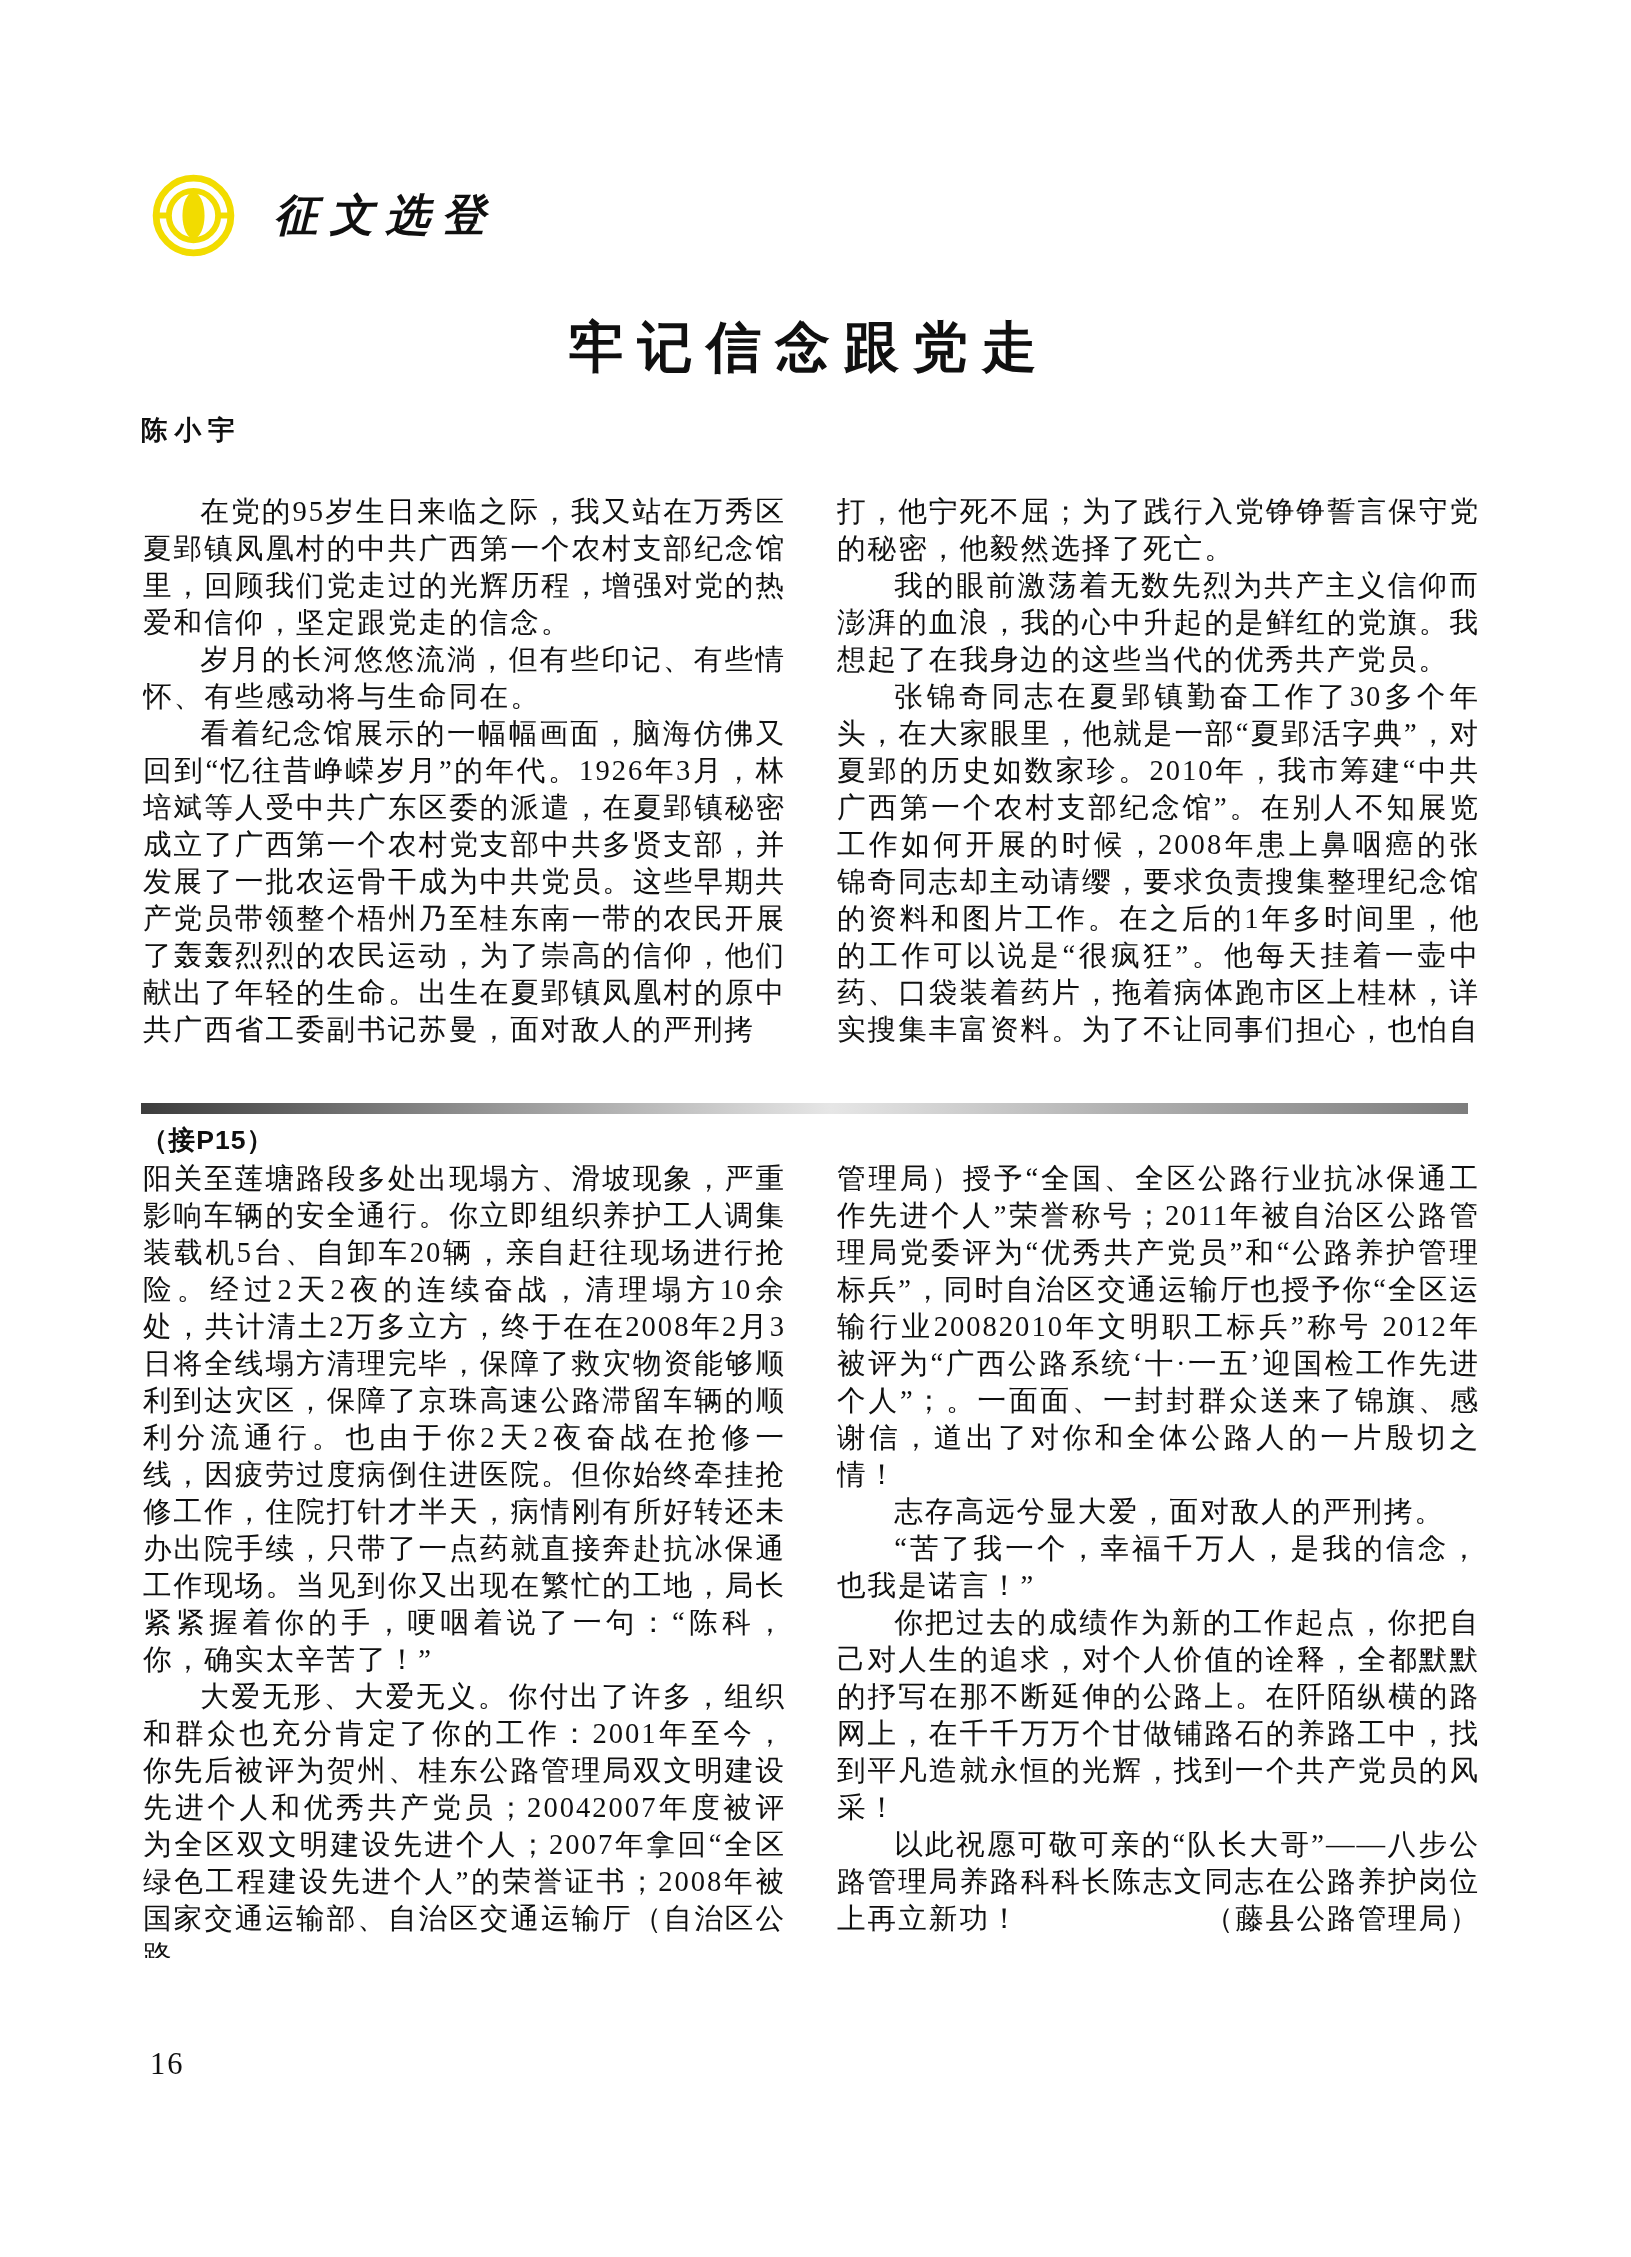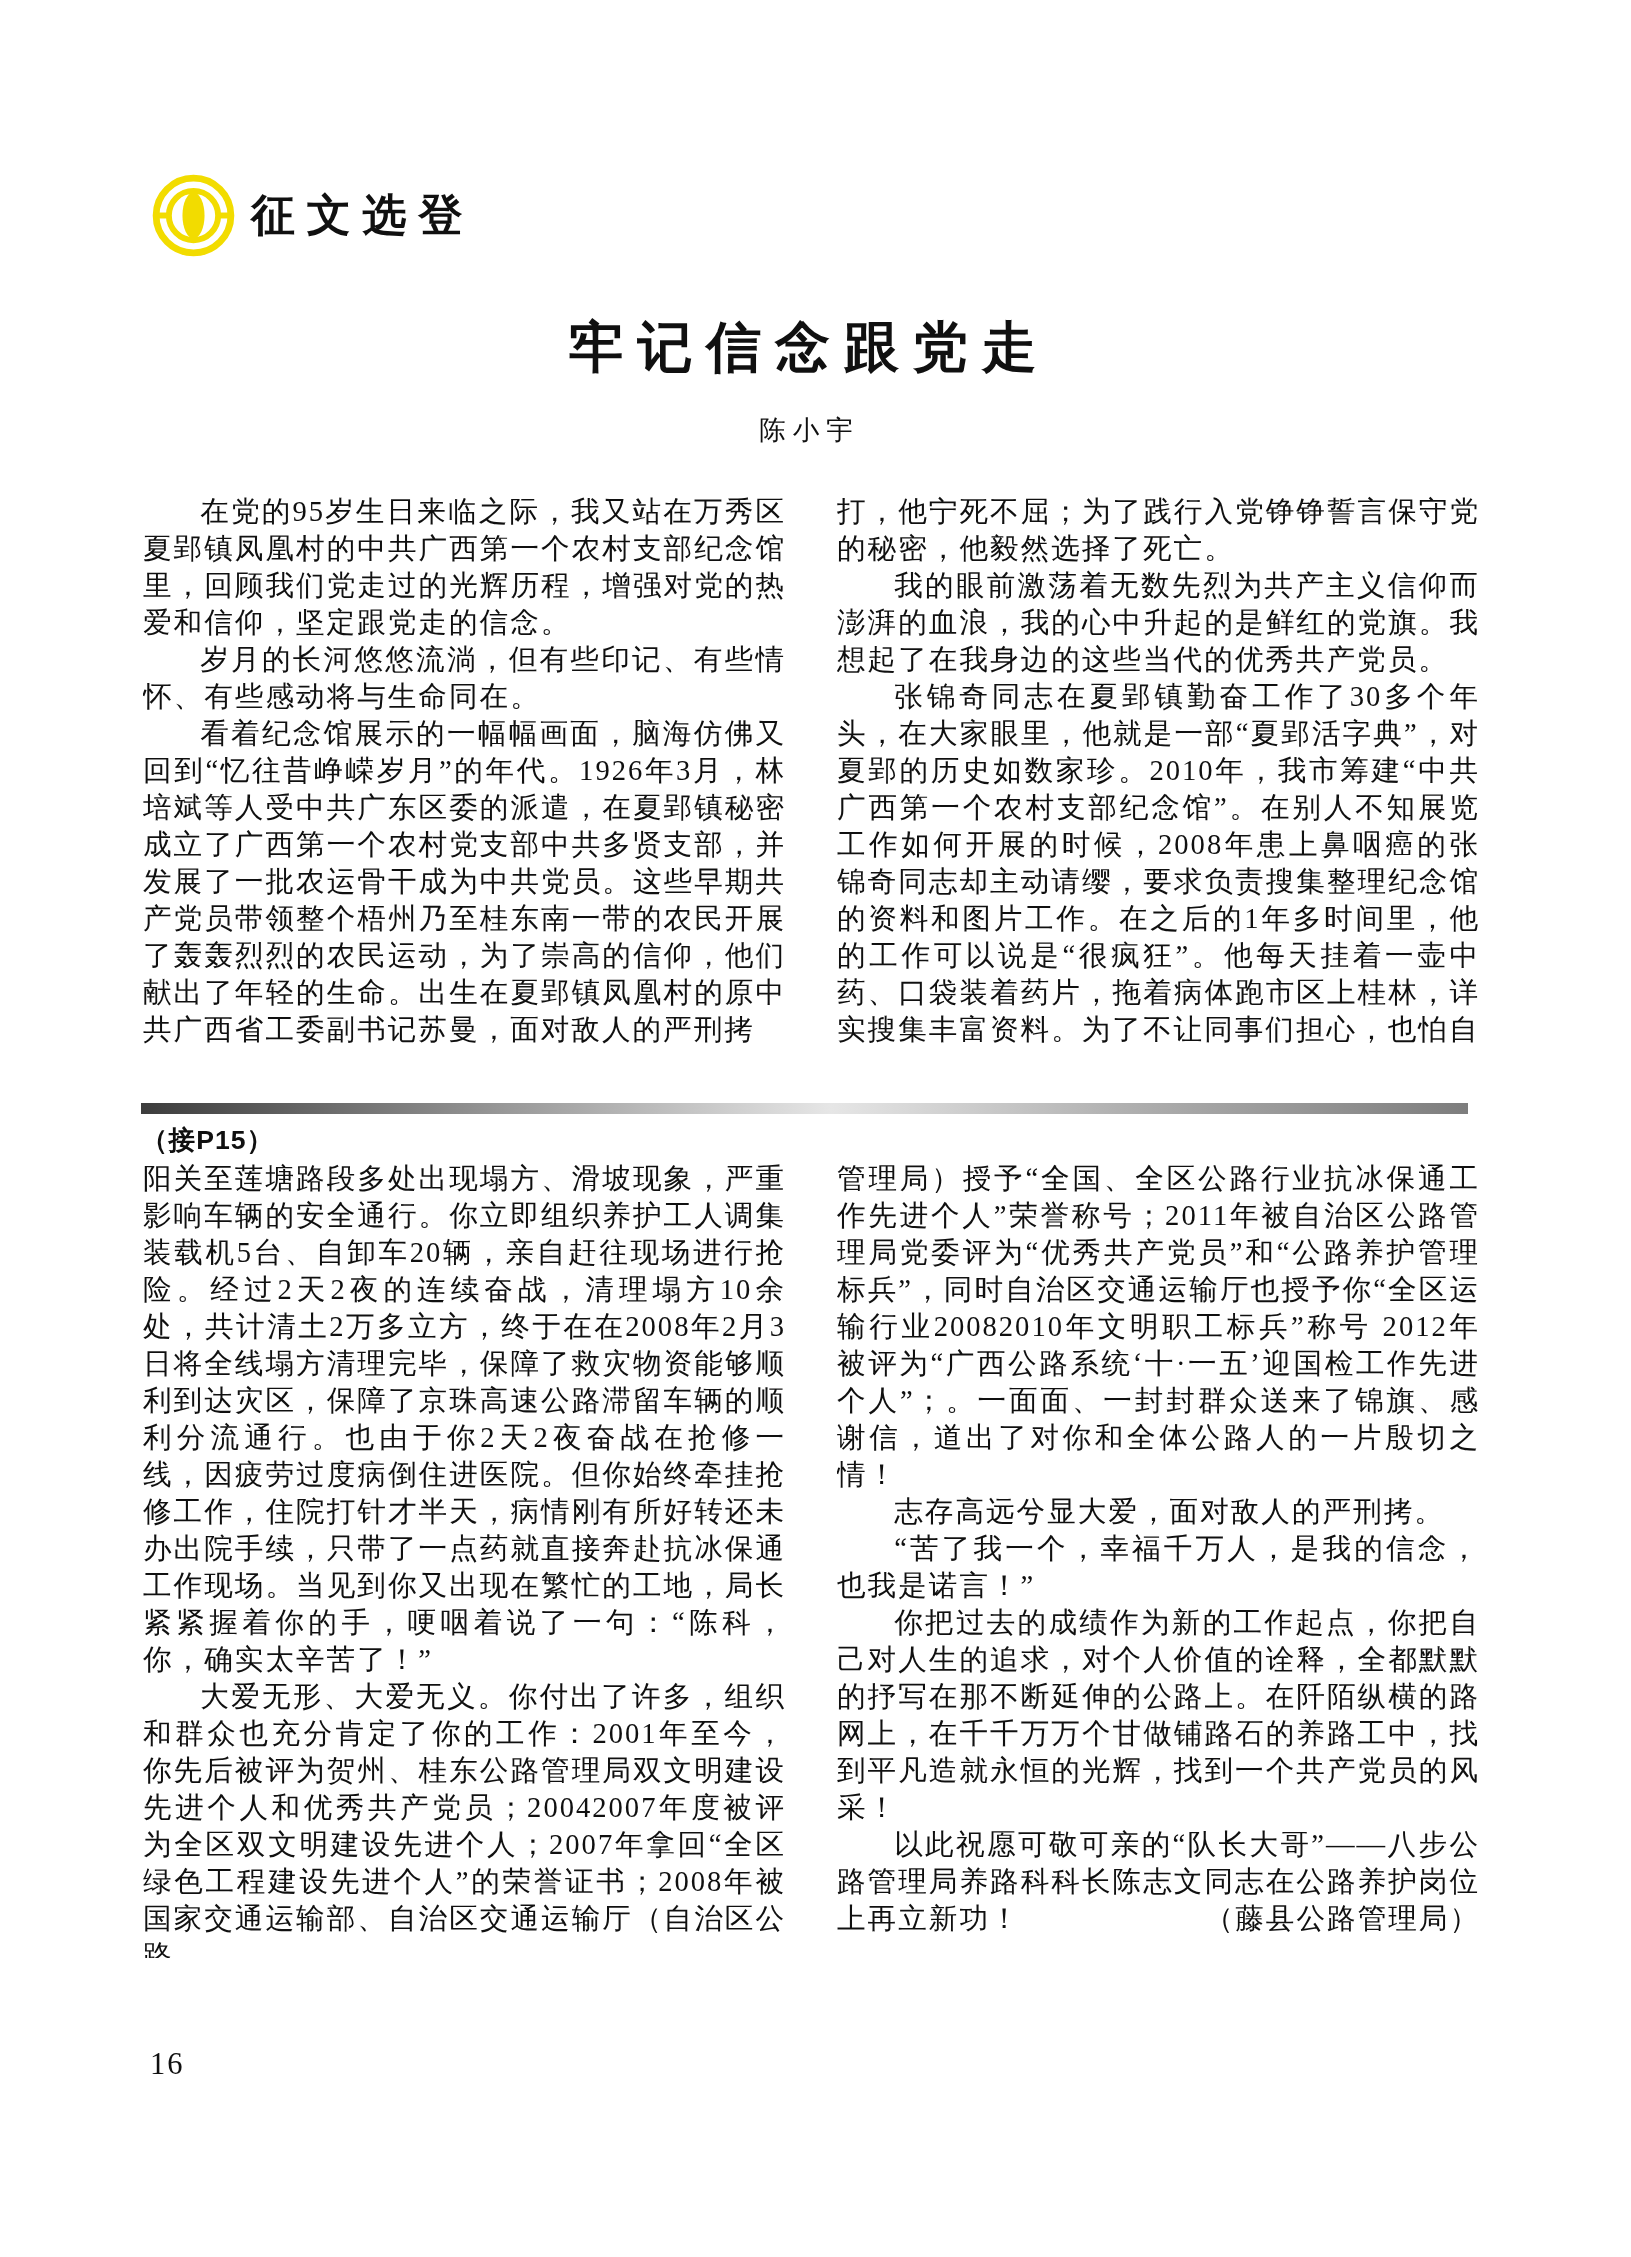--- a/index.html
+++ b/index.html
@@ -13,21 +13,22 @@
     color:#101010;
     overflow:hidden;
   }
   
   .brand-row{
     position:absolute;
     top:173px;
     left:151px;
     display:flex;
     align-items:center;
-    gap:15px;
+    gap:38px;
+    font-style:italic;
   }
   .emblem{width:85px;height:85px;display:block;}
   .brand-text{
     font-size:44px;
     font-weight:bold;
     letter-spacing:11.8px;
     font-family:"Liberation Serif","DejaVu Serif",serif;
     white-space:nowrap;
   }
   
@@ -40,23 +41,22 @@
     font-size:55px;
     font-weight:bold;
     letter-spacing:13.8px;
     white-space:nowrap;
   }
   .article-author{
     position:absolute;
     top:412px;
     left:141px;
     width:1337px;
-    text-align:center;
     font-size:26.6px;
-    font-weight:normal;
+    font-weight:bold;
     letter-spacing:6.9px;
   }
   
   .cols{
     position:absolute;
     left:143px;
     width:1337px;
     display:flex;
     justify-content:space-between;
   }

